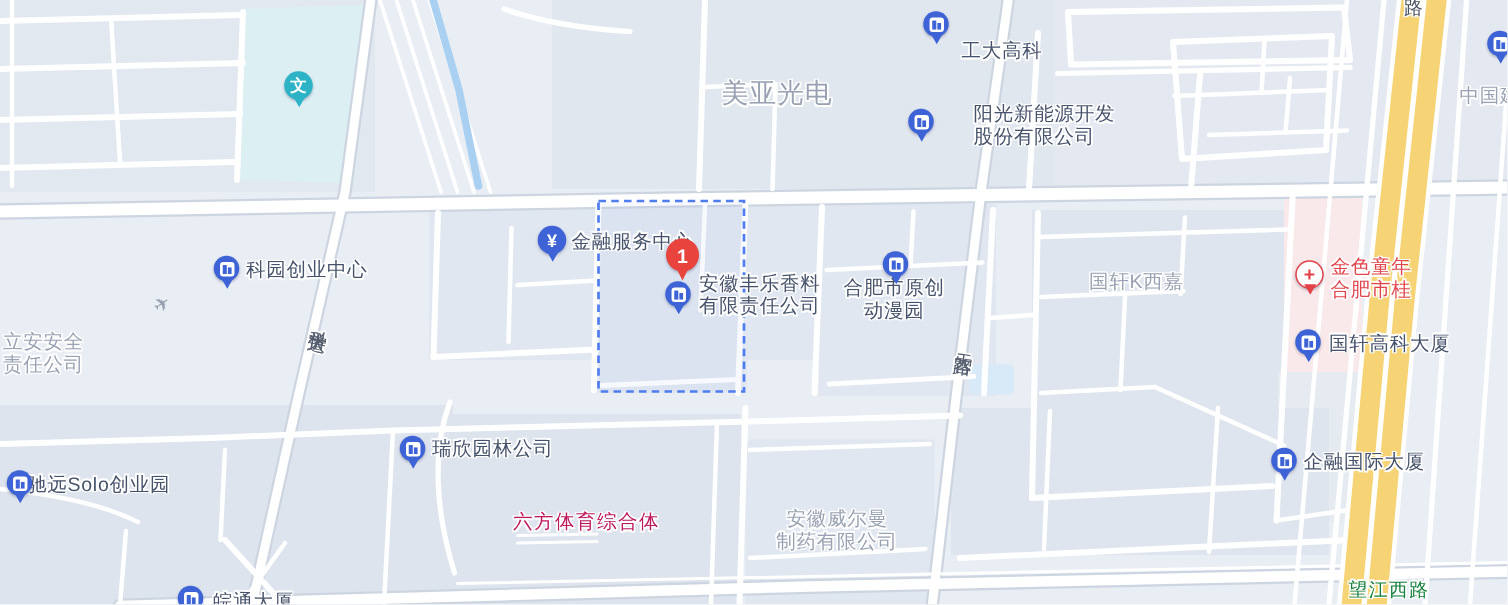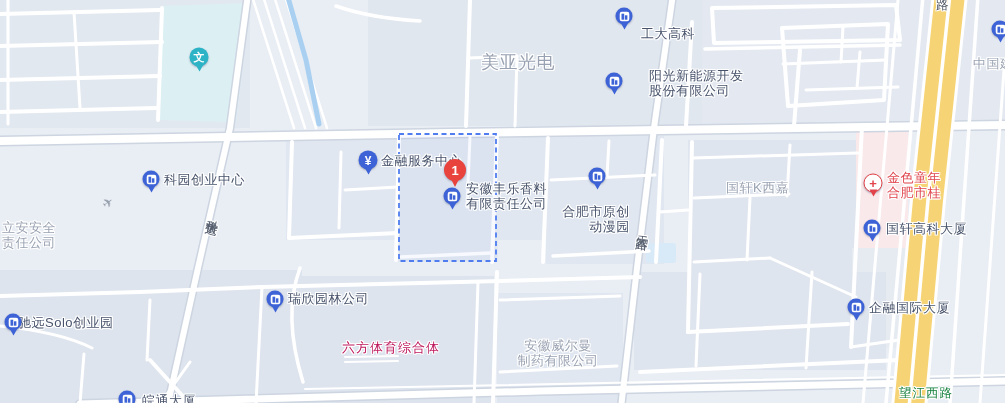--- a/index.html
+++ b/index.html
@@ -313,21 +313,21 @@
   <div class="lbl halo" style="left:649px;top:68px;">
     <span class="ln">阳光新能源开发</span>
     <span class="ln">股份有限公司</span>
   </div>
   <div class="lbl halo" style="left:164px;top:172px;">科园创业中心</div>
   <div class="lbl halo" style="left:381px;top:153px;">金融服务中心</div>
   <div class="lbl halo" style="left:466px;top:181px;">
     <span class="ln">安徽丰乐香料</span>
     <span class="ln">有限责任公司</span>
   </div>
-  <div class="lbl halo center" style="left:596px;top:204px;text-align:right;">
+  <div class="lbl halo center" style="left:596px;top:184px;">
     <span class="ln">合肥市原创</span>
     <span class="ln">动漫园</span>
   </div>
   <div class="lbl red halo" style="left:887px;top:170px;">
     <span class="ln">金色童年</span>
     <span class="ln">合肥市桂</span>
   </div>
   <div class="lbl halo" style="left:886px;top:221px;">国轩高科大厦</div>
   <div class="lbl halo" style="left:288px;top:291px;">瑞欣园林公司</div>
   <div class="lbl halo" style="left:18px;top:315px;">驰远Solo创业园</div>

